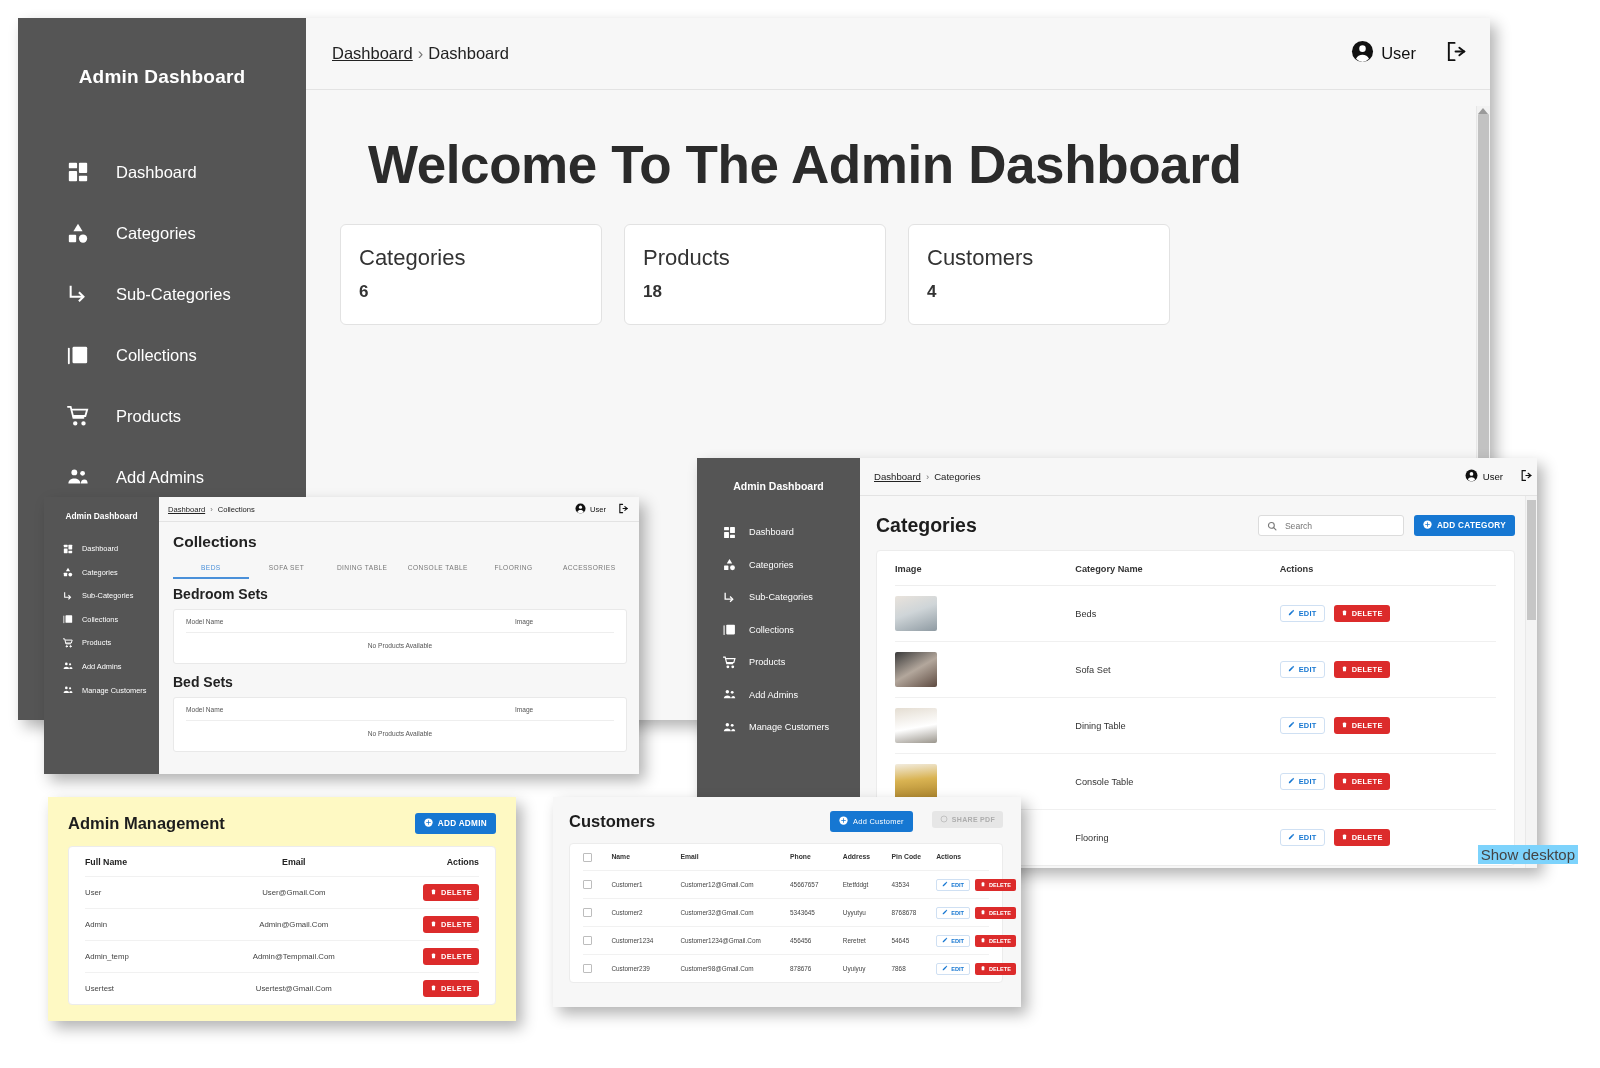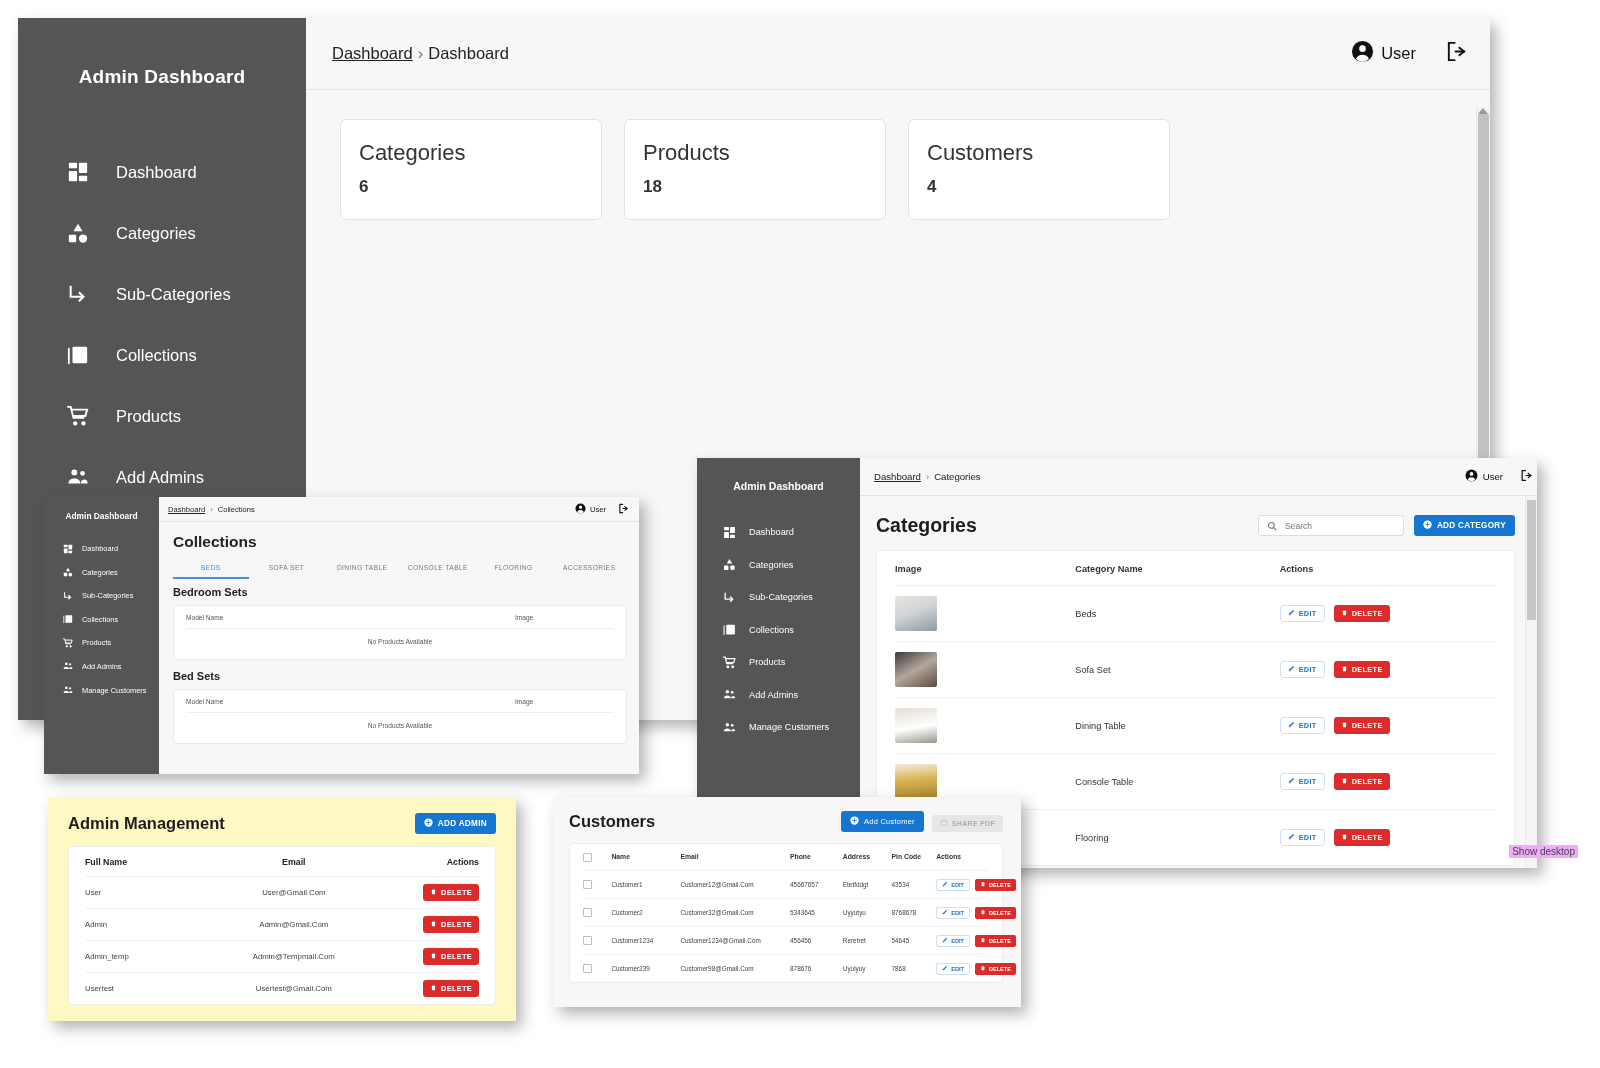--- a/index.html
+++ b/index.html
@@ -57,21 +57,21 @@
   #w-coll .sb-ico{width:11px;height:11px;margin-right:9px;}
   #w-coll .body{position:absolute;left:115px;top:0;right:0;bottom:0;background:#fafafa;}
   #w-coll .topbar{height:25px;padding:0 10px 0 9px;}
   #w-coll .crumb{font-size:7.6px;}
   #w-coll .usr{font-size:7.6px;gap:4px;}
   #w-coll .pane{position:absolute;top:25px;left:0;right:0;bottom:0;background:#f7f7f7;padding:11px 12px 0 14px;box-sizing:border-box;}
   #w-coll h2{font-size:15.5px;margin:0;color:#222;}
   .tabs{display:flex;margin-top:13px;border-bottom:0;}
   .tab{flex:1;text-align:center;font-size:6.6px;letter-spacing:.45px;color:#777;padding-bottom:6px;}
   .tab.active{color:#4a90d9;border-bottom:2px solid #4a90d9;}
-  .secttl{font-size:11px;font-weight:bold;color:#222;margin:7px 0 0 0;}
+  .secttl{font-size:14px;font-weight:bold;color:#222;margin:7px 0 0 0;}
   .tbl-card{background:#fff;border:1px solid #e9e9e9;border-radius:3px;margin-top:7px;padding:0 12px;}
   .tbl-head{display:flex;font-size:6.6px;color:#555;padding:8px 0 7px 0;border-bottom:1px solid #eee;}
   .tbl-head .c1{width:58%;} .tbl-head .c2{width:42%;text-align:center;}
   .tbl-empty{font-size:6.6px;color:#555;text-align:center;padding:9px 0 14px 0;}
 
   
   #w-cat{left:697px;top:458px;width:840px;height:410px;}
   #w-cat .sidebar{position:absolute;left:0;top:0;width:163px;padding-top:22px;}
   #w-cat .sb-title{font-size:10.5px;margin-bottom:30px;}
   #w-cat .sb-item{padding:3px 0 3px 25px;font-size:9.2px;margin-bottom:12.5px;}
@@ -105,32 +105,32 @@
   .adm-head{display:flex;font-size:8.8px;color:#222;font-weight:600;padding:10px 0 9px 0;}
   .adm-row{display:flex;align-items:center;font-size:7.8px;color:#444;padding:6px 0;border-top:1px solid #f1f1f1;min-height:19px;}
   .ah1{width:33%;} .ah2{width:40%;text-align:center;} .ah3{width:27%;text-align:right;}
   .adm-row .ah3{display:flex;justify-content:flex-end;}
 
   
   #w-cus{left:553px;top:797px;width:468px;height:210px;background:#f7f7f7;}
   #w-cus .pad{padding:14px 18px 0 16px;}
   #w-cus .hd{display:flex;align-items:center;justify-content:space-between;}
   #w-cus h2{font-size:16.5px;margin:0;color:#1d1d1d;}
-  #w-cus .btns{display:flex;gap:8px;align-items:flex-end;padding-left:19px;}
+  #w-cus .btns{display:flex;gap:19px;align-items:flex-start;padding-left:19px;}
   .btn-grey{display:inline-flex;align-items:center;gap:4px;background:#e6e6e6;border:0;color:#adadad;border-radius:3px;font-size:7px;font-weight:bold;letter-spacing:.3px;padding:0 8px;height:17px;}
   #w-cus .tblbox{background:#fff;border:1px solid #ececec;border-radius:4px;margin-top:11px;padding:0 13px;}
   .cus-head{display:flex;font-size:6.8px;color:#333;font-weight:600;padding:9px 0 8px 0;}
   .cus-row{display:flex;align-items:center;font-size:6.4px;color:#444;border-top:1px solid #f1f1f1;padding:5px 0;min-height:17px;}
   .k0{width:7%;} .k1{width:17%;} .k2{width:27%;} .k3{width:13%;} .k4{width:12%;} .k5{width:11%;} .k6{width:13%;}
   .cus-row .k6{display:flex;gap:5px;}
   .chk{width:7px;height:7px;border:1px solid #bdbdbd;border-radius:1px;background:#fff;display:block;}
   .btn-edit-s{display:inline-flex;align-items:center;gap:3px;background:#fff;border:1px solid #cfe0f3;color:#1677d2;border-radius:2px;font-size:5.6px;font-weight:bold;padding:0 5px;height:12px;}
   .btn-del-s{display:inline-flex;align-items:center;gap:3px;background:#dc2b2b;border:0;color:#fff;border-radius:2px;font-size:5.6px;font-weight:bold;padding:0 5px;height:12px;}
 
-  .show-desktop{position:absolute;right:22px;top:845px;font-size:10px;color:#444;background:#f0abfc;padding:1px 3px;}
+  .show-desktop{position:absolute;right:22px;top:845px;font-size:15px;color:#444;background:#7dd3fc;padding:1px 3px;}
 </style>
 </head>
 <body>
 
 <div class="win" id="w-dash">
   <div class="sidebar">
     <div class="sb-title">Admin Dashboard</div>
     <div class="sb-item">
       <span class="sb-ico">
         <svg viewBox="0 0 24 24" width="22" height="22" fill="#fff">
@@ -219,20 +219,21 @@
         <span>User</span>
         <span style="margin-left:22px;"><svg viewBox="0 0 24 24" width="23" height="23" fill="none" stroke="#111" stroke-width="2" stroke-linecap="round">
               <path d="M10 3H4v18h6"></path>
               <path d="M15 8l5 4-5 4"></path>
               <path d="M20 12h-9"></path>
             </svg></span>
       </div>
     </div>
     <div class="content">
       <div class="inner">
+        <h1>Welcome To The Admin Dashboard</h1>
         <div class="cards">
           <div class="card">
             <div class="t">Categories</div>
             <div class="n">6</div>
           </div>
           <div class="card">
             <div class="t">Products</div>
             <div class="n">18</div>
           </div>
           <div class="card">

